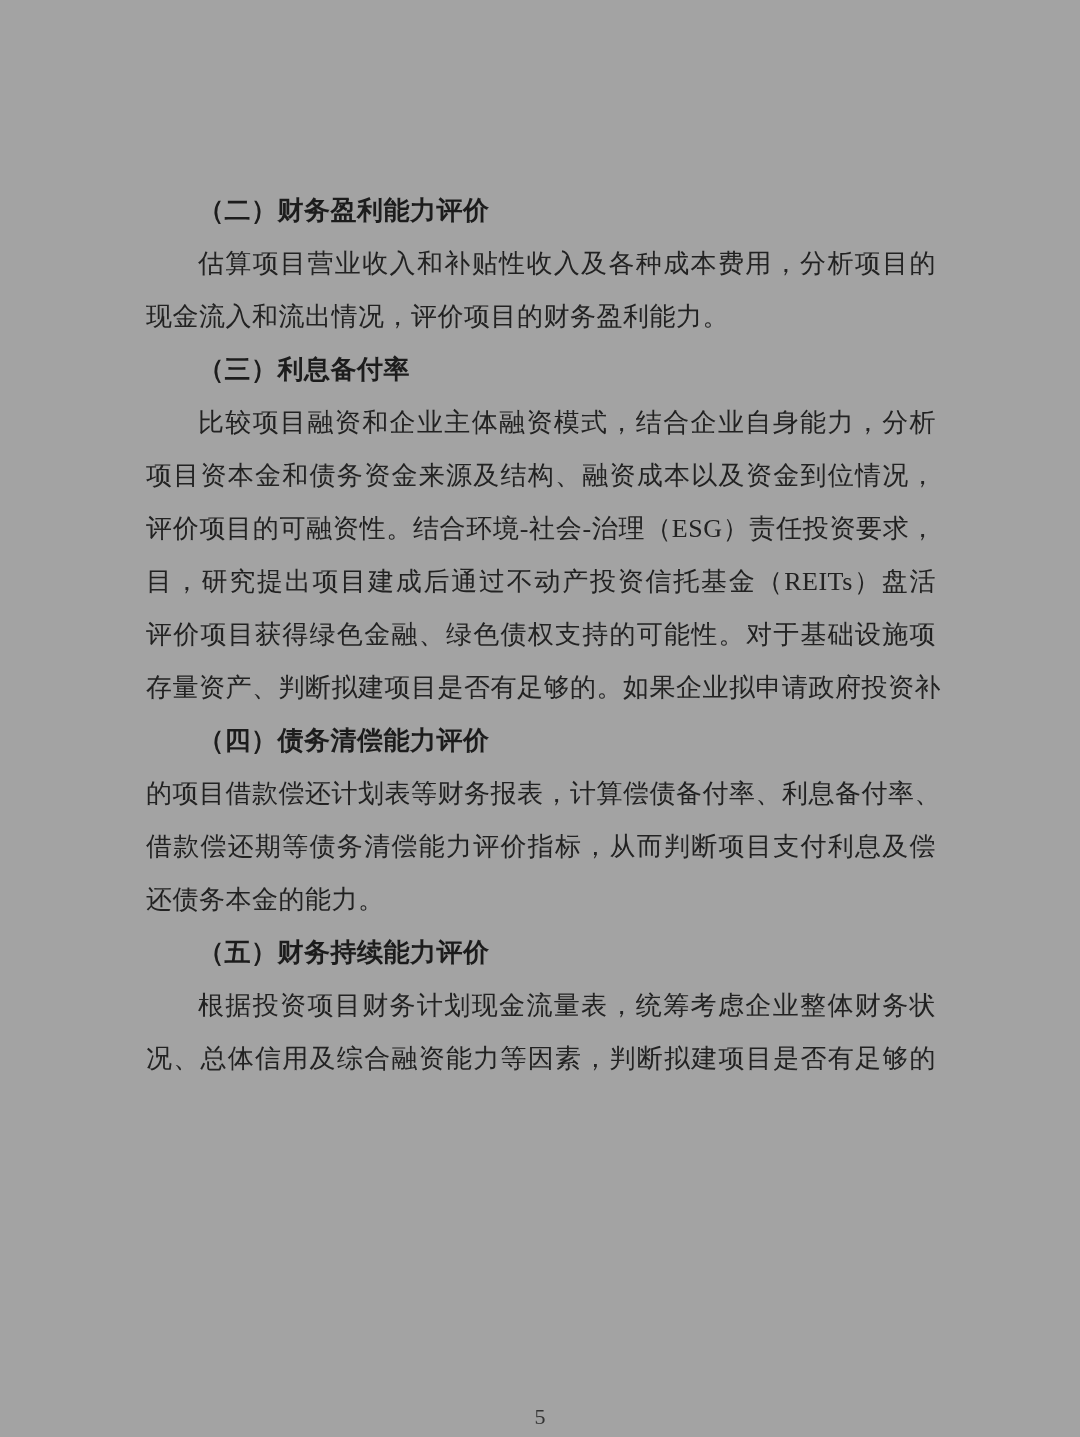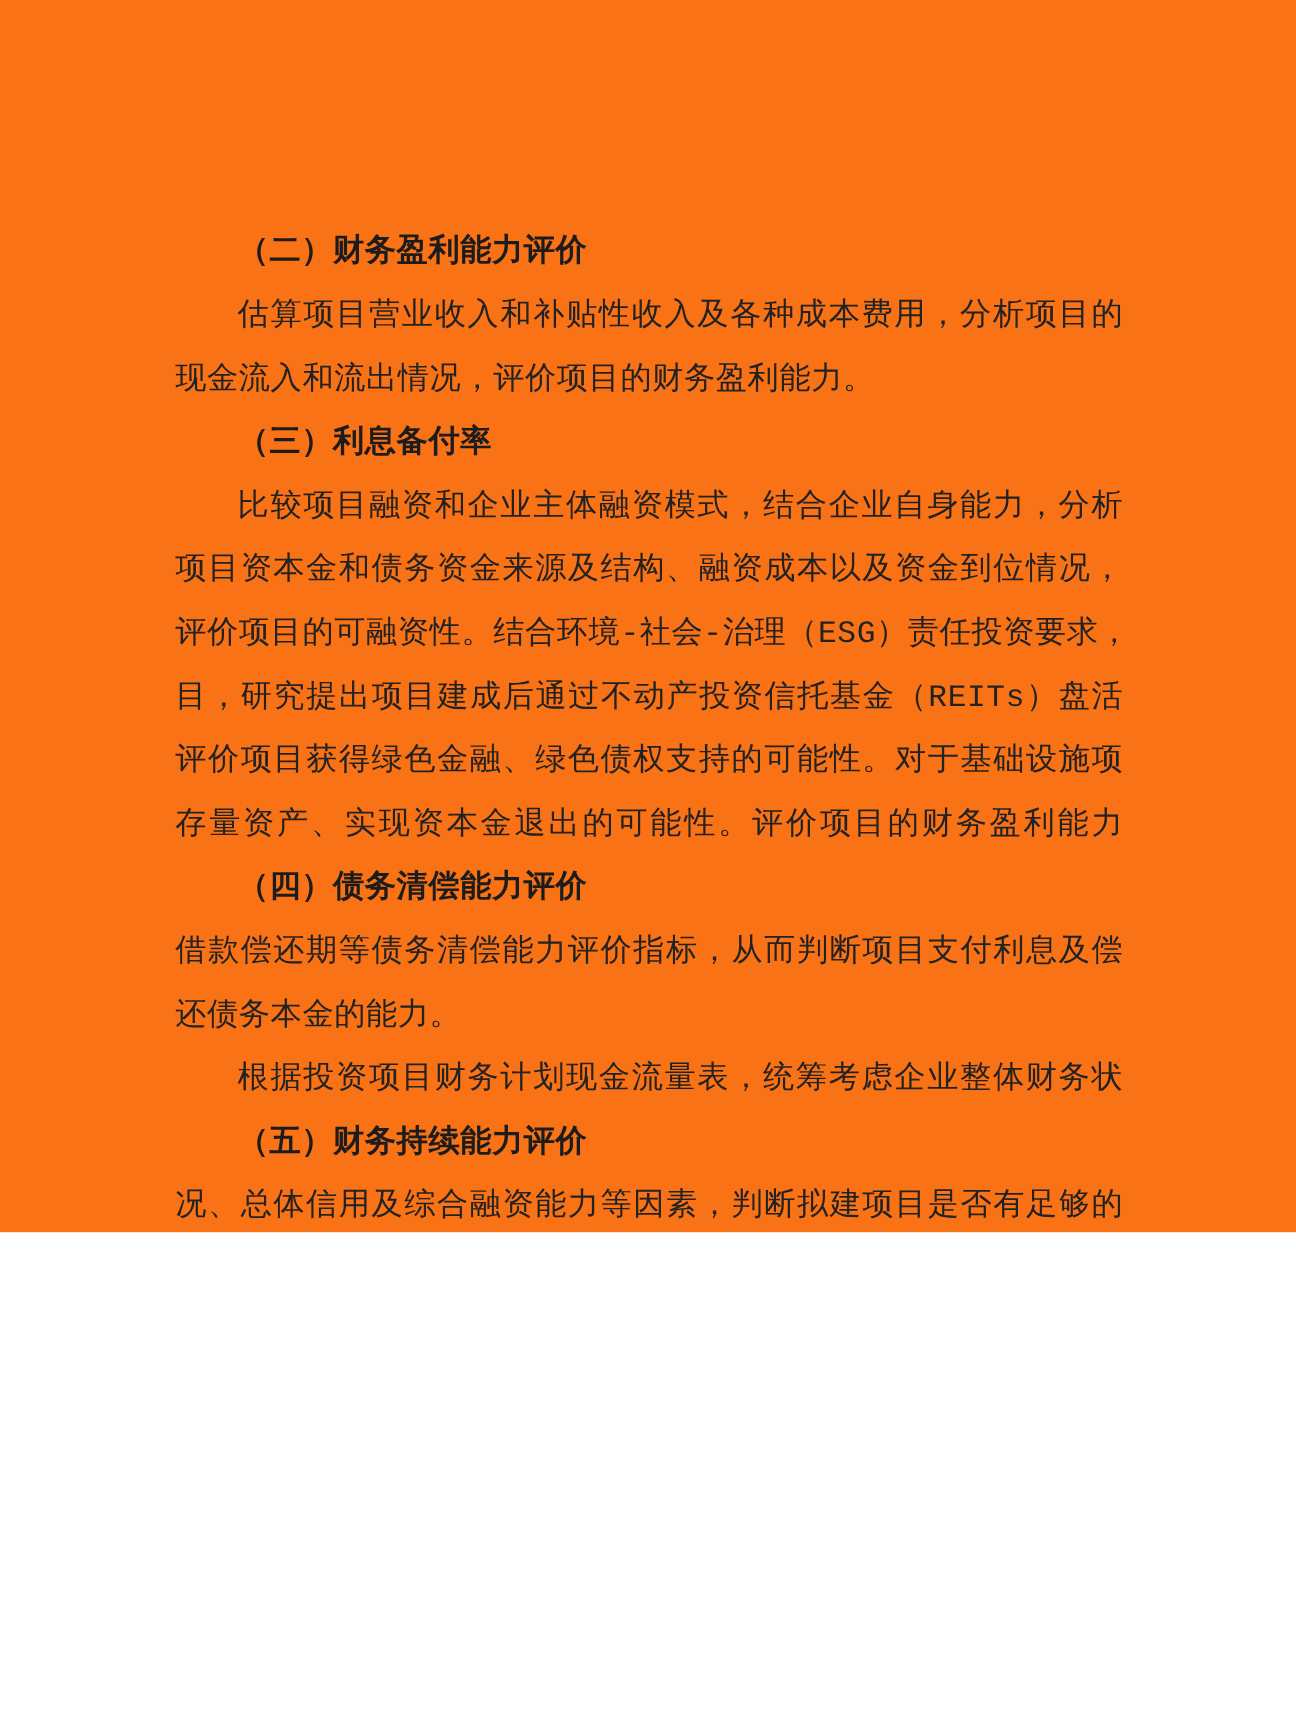--- a/index.html
+++ b/index.html
@@ -3,24 +3,24 @@
 <meta charset="utf-8">
 <style>
   html, body {
     margin: 0;
     padding: 0;
     background: #ffffff;
   }
   .page {
     position: relative;
     width: 1080px;
-    height: 1027px;
-    background: #f97316;
+    height: 1437px;
+    background: #a3a3a3;
     overflow: hidden;
-    font-family: Liberation Mono, monospace;
+    font-family: Liberation Serif, serif;
     color: #222222;
   }
   .content {
     position: absolute;
     top: 184px;
     left: 146px;
     width: 790px;
   }
   .line {
     height: 53px;
@@ -63,22 +63,23 @@
   <div class="content">
     <div class="line heading">（二）财务盈利能力评价</div>
     <div class="line first">估算项目营业收入和补贴性收入及各种成本费用，分析项目的</div>
     <div class="line last">现金流入和流出情况，评价项目的财务盈利能力。</div>
     <div class="line heading">（三）利息备付率</div>
     <div class="line first">比较项目融资和企业主体融资模式，结合企业自身能力，分析</div>
     <div class="line body">项目资本金和债务资金来源及结构、融资成本以及资金到位情况，</div>
     <div class="line body">评价项目的可融资性。结合环境-社会-治理（ESG）责任投资要求，</div>
     <div class="line body">目，研究提出项目建成后通过不动产投资信托基金（REITs）盘活</div>
     <div class="line body">评价项目获得绿色金融、绿色债权支持的可能性。对于基础设施项</div>
-    <div class="line body">存量资产、实现资本金退出的可能性。评价项目的财务盈利能力</div>
+    <div class="line body">存量资产、判断拟建项目是否有足够的。如果企业拟申请政府投资补</div>
     <div class="line heading">（四）债务清偿能力评价</div>
+    <div class="line body">的项目借款偿还计划表等财务报表，计算偿债备付率、利息备付率、</div>
     <div class="line body">借款偿还期等债务清偿能力评价指标，从而判断项目支付利息及偿</div>
     <div class="line last">还债务本金的能力。</div>
+    <div class="line heading">（五）财务持续能力评价</div>
     <div class="line first">根据投资项目财务计划现金流量表，统筹考虑企业整体财务状</div>
-    <div class="line heading">（五）财务持续能力评价</div>
     <div class="line body">况、总体信用及综合融资能力等因素，判断拟建项目是否有足够的</div>
   </div>
   <div class="footer">5</div>
 </div>
 
 </body></html>

